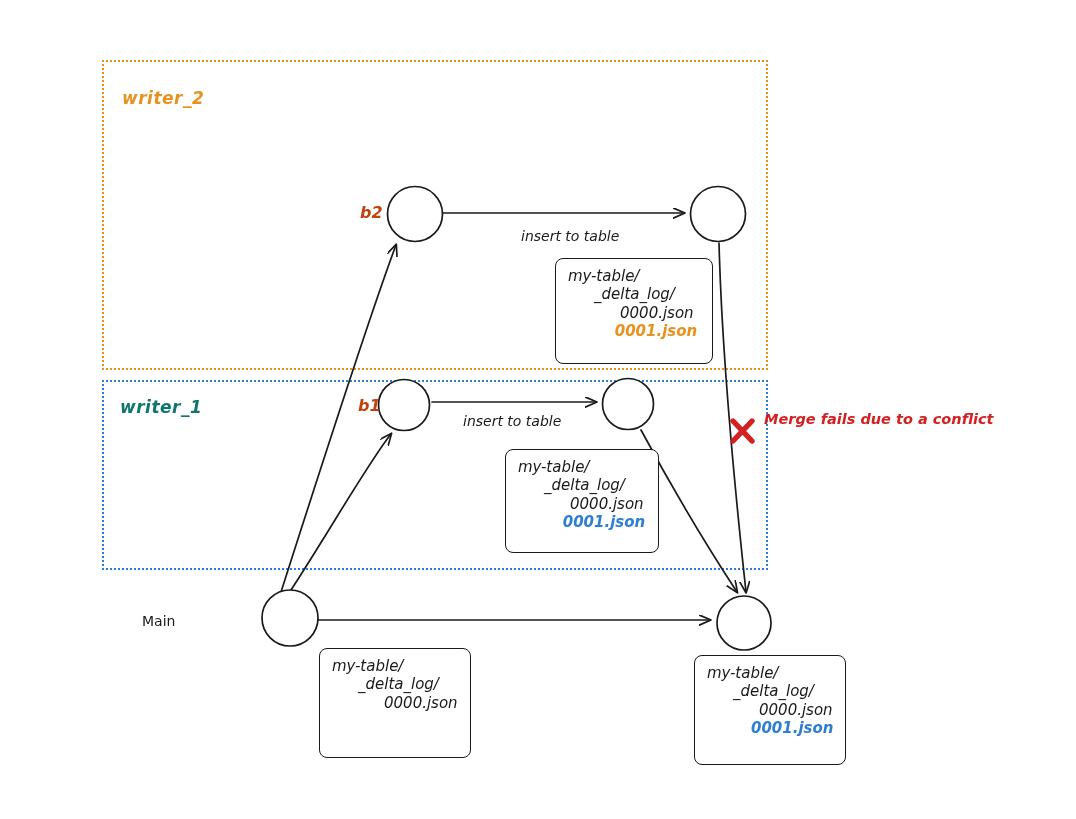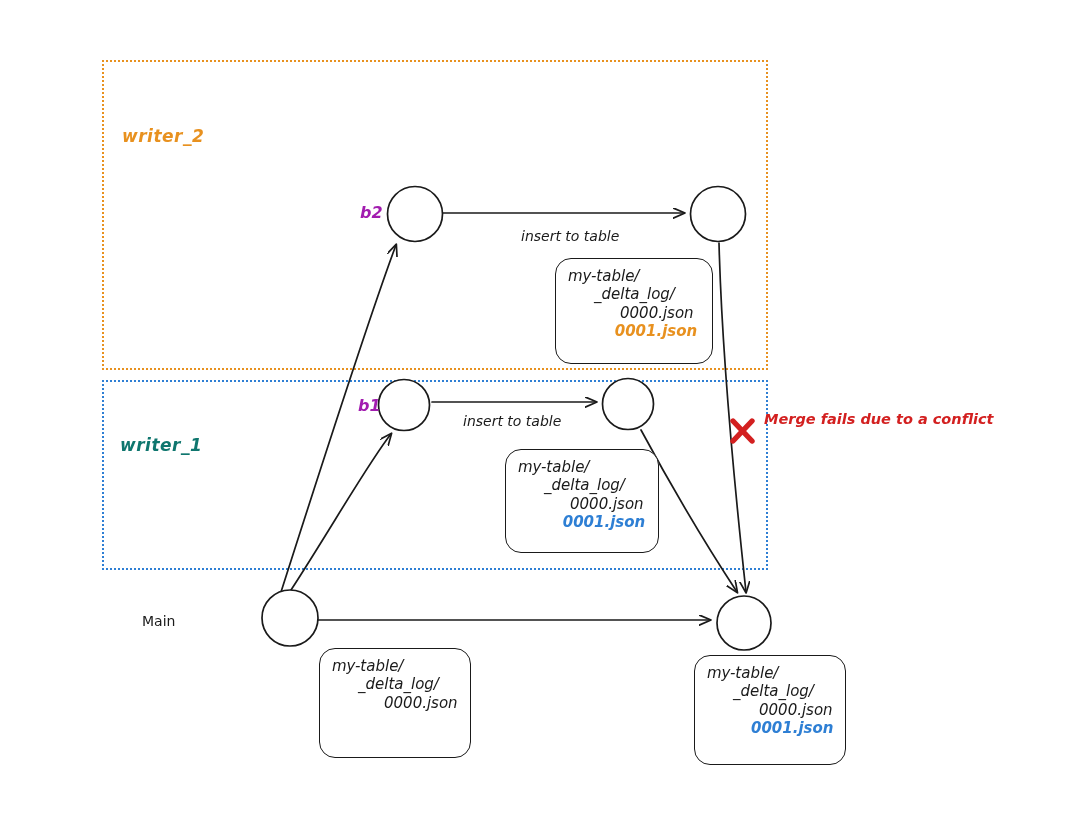--- a/index.html
+++ b/index.html
@@ -1,28 +1,28 @@
 <!DOCTYPE html>
 <html><head>
 <meta charset="utf-8">
 <style>
   html,body{margin:0;padding:0;background:#ffffff;}
   body{width:1076px;height:819px;font-family:"DejaVu Sans",sans-serif;overflow:hidden;}
   #stage{position:relative;width:1076px;height:819px;background:#ffffff;}
   svg#canvas{position:absolute;left:0;top:0;width:1076px;height:819px;}
 
   .lane{position:absolute;box-sizing:border-box;}
-  .lane-label{position:absolute;font-size:17px;font-style:italic;font-weight:700;letter-spacing:.5px;white-space:nowrap;margin-top:38px;}
+  .lane-label{position:absolute;font-size:17px;font-style:italic;font-weight:700;letter-spacing:.5px;white-space:nowrap;}
 
-  .node-label{position:absolute;font-size:16px;font-weight:700;font-style:italic;color:#a21caf;white-space:nowrap;}
+  .node-label{position:absolute;font-size:16px;font-weight:700;font-style:italic;color:#c2410c;white-space:nowrap;}
   .main-label{position:absolute;font-size:14px;color:#1a1a1a;white-space:nowrap;}
 
   .edge-label{position:absolute;font-size:14px;color:#1a1a1a;white-space:nowrap;font-style:italic;text-align:center;}
 
-  .filebox{position:absolute;box-sizing:border-box;border:1.6px solid #1a1a1a;border-radius:16px;background:#fff;
+  .filebox{position:absolute;box-sizing:border-box;border:1.6px solid #1a1a1a;border-radius:8px;background:#fff;
            padding:8px 12px 10px 12px;}
   .filebox .ln{font-size:15px;color:#1a1a1a;line-height:1.22;white-space:nowrap;font-style:italic;}
   .ln.i1{padding-left:26px;}
   .ln.i2{padding-left:52px;}
   .ln.i2b{padding-left:44px;text-align:center;}
 
   .conflict-text{position:absolute;font-size:14.5px;white-space:nowrap;font-style:italic;font-weight:600;}
 </style>
 </head>
 <body>

